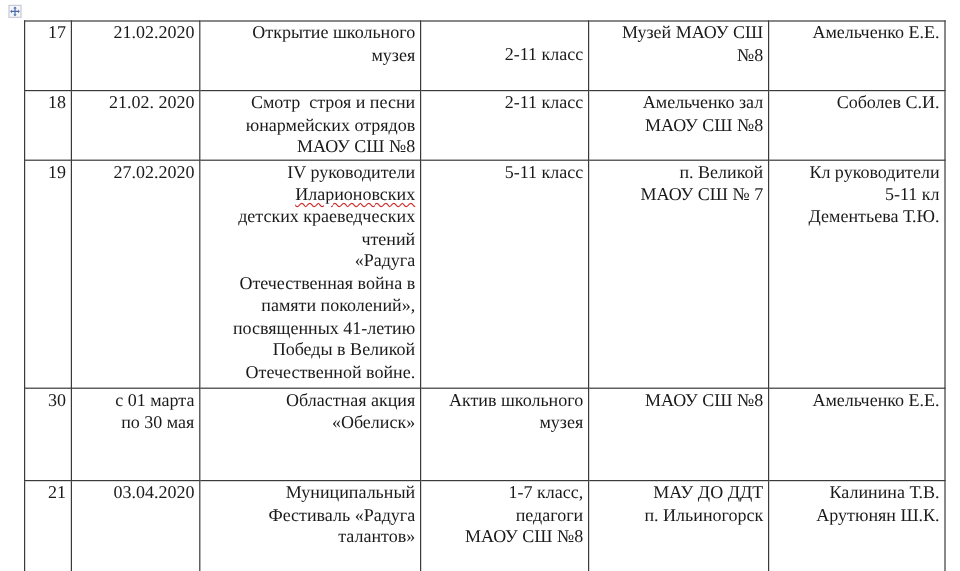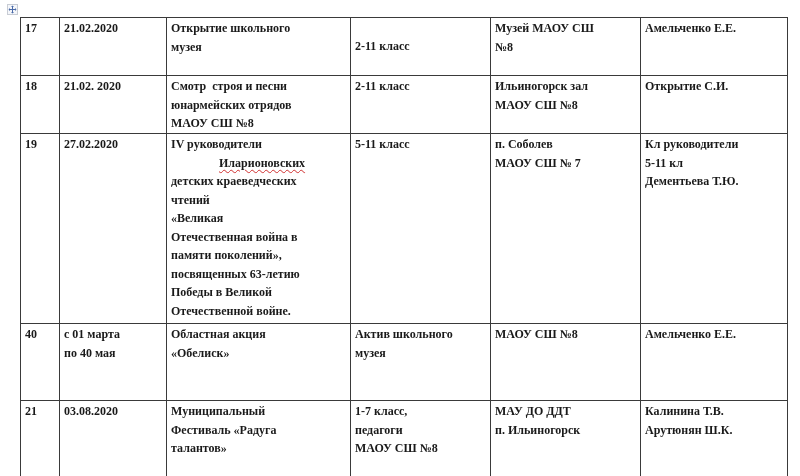--- a/index.html
+++ b/index.html
@@ -33,27 +33,26 @@
       position: absolute;
       left: 20px;
       top: 17px;
       border-collapse: collapse;
       table-layout: fixed;
       width: 767px;
     }
     table.doc-table td {
       border: 1.5px solid #3a3a3a;
       vertical-align: top;
-      text-align: left;
-      font-size: 12px;
+      text-align: right;
+      font-size: 15px;
       line-height: 18.5px;
       padding: 1px 4px 0 4px;
       box-sizing: border-box;
       overflow: hidden;
-      font-weight: bold;
     }
     table.doc-table tr.last td { border-bottom: none; }
     td.c-num { width: 39px; }
     td.c-date { width: 107px; }
     td.c-event { width: 184px; }
     td.c-part { width: 140px; }
     td.c-place { width: 150px; }
     td.c-resp { width: 147px; margin-left: 46px; }
     .line { display: block; white-space: nowrap; }
     .spell-red {
@@ -108,68 +107,68 @@
         </td>
     <td class="c-event">
       <span class="line" style="white-space:pre;">Смотр  строя и песни</span>
       <span class="line">юнармейских отрядов</span>
       <span class="line">МАОУ СШ №8</span>
     </td>
     <td class="c-part">
           <span class="line">2-11 класс</span>
         </td>
     <td class="c-place">
-      <span class="line">Ильиногорск зал</span>
+      <span class="line">Амельченко зал</span>
       <span class="line">МАОУ СШ №8</span>
     </td>
     <td class="c-resp">
-          <span class="line">Открытие С.И.</span>
+          <span class="line">Соболев С.И.</span>
         </td>
   </tr>
 
   <tr style="height:190px;">
     <td class="c-num">
           <span class="line">19</span>
         </td>
     <td class="c-date">
           <span class="line">27.02.2020</span>
         </td>
     <td class="c-event">
       <span class="line">IV руководители</span>
       <span class="line"><span class="spell-red">Иларионовских</span></span>
       <span class="line">детских краеведческих</span>
       <span class="line">чтений</span>
-      <span class="line">«Великая</span>
+      <span class="line">«Радуга</span>
       <span class="line">Отечественная война в</span>
       <span class="line">памяти поколений»,</span>
-      <span class="line">посвященных 63-летию</span>
+      <span class="line">посвященных 41-летию</span>
       <span class="line">Победы в Великой</span>
       <span class="line">Отечественной войне.</span>
     </td>
     <td class="c-part">
           <span class="line">5-11 класс</span>
         </td>
     <td class="c-place">
-      <span class="line">п. Соболев</span>
+      <span class="line">п. Великой</span>
       <span class="line">МАОУ СШ № 7</span>
     </td>
     <td class="c-resp">
       <span class="line">Кл руководители</span>
       <span class="line">5-11 кл</span>
       <span class="line">Дементьева Т.Ю.</span>
     </td>
   </tr>
 
   <tr style="height:77px;">
     <td class="c-num">
-          <span class="line">40</span>
+          <span class="line">30</span>
         </td>
     <td class="c-date">
       <span class="line">с 01 марта</span>
-      <span class="line">по 40 мая</span>
+      <span class="line">по 30 мая</span>
     </td>
     <td class="c-event">
       <span class="line">Областная акция</span>
       <span class="line">«Обелиск»</span>
     </td>
     <td class="c-part">
       <span class="line">Актив школьного</span>
       <span class="line">музея</span>
     </td>
     <td class="c-place">
@@ -178,21 +177,21 @@
     <td class="c-resp">
           <span class="line">Амельченко Е.Е.</span>
         </td>
   </tr>
 
   <tr class="last" style="height:80px;">
     <td class="c-num">
           <span class="line">21</span>
         </td>
     <td class="c-date">
-          <span class="line">03.08.2020</span>
+          <span class="line">03.04.2020</span>
         </td>
     <td class="c-event">
       <span class="line">Муниципальный</span>
       <span class="line">Фестиваль «Радуга</span>
       <span class="line">талантов»</span>
     </td>
     <td class="c-part">
       <span class="line">1-7 класс,</span>
       <span class="line">педагоги</span>
       <span class="line">МАОУ СШ №8</span>

